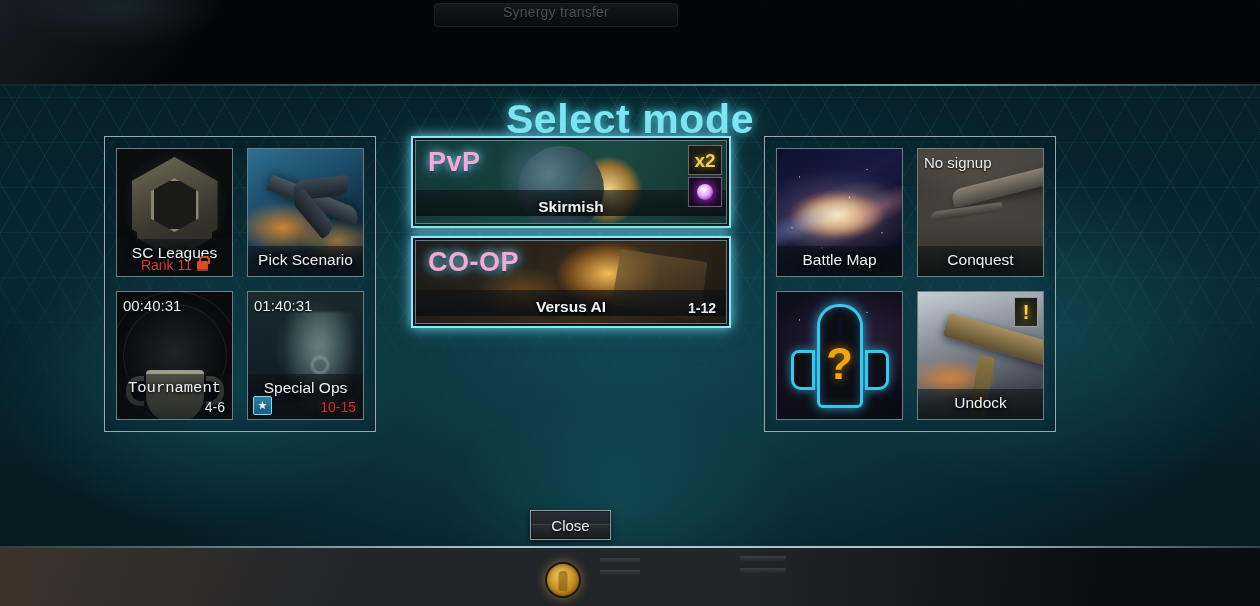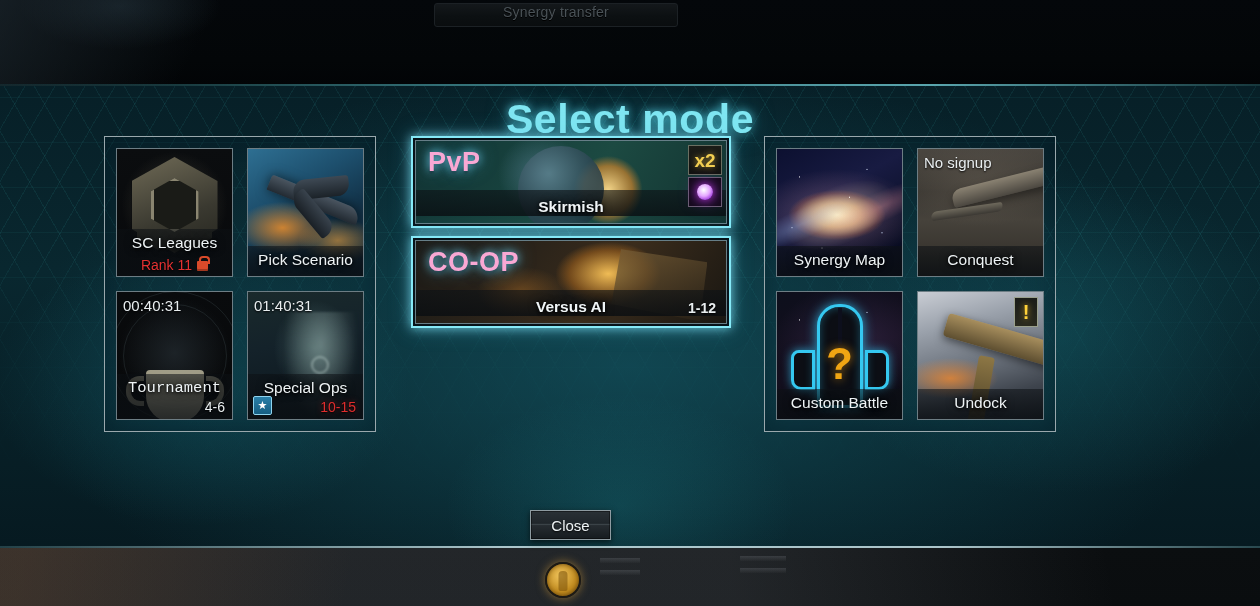--- a/index.html
+++ b/index.html
@@ -433,21 +433,21 @@
 
   <div class="panel" id="panel-left">
     <div class="grid2">
 
       <div class="sq">
         <div class="art art-league">
           <div class="hexsm l"></div>
             <div class="hexsm r"></div>
           <div class="hexemb"></div>
         </div>
-        <div class="label" style="padding-bottom:24px;">SC Leagues</div>
+        <div class="label" style="padding-bottom:14px;">SC Leagues</div>
         <div class="sub-red">
           <span>Rank 11</span>
           <span class="lock"></span>
         </div>
       </div>
 
       <div class="sq">
         <div class="art art-scenario">
           <div class="ship"></div>
         </div>
@@ -517,21 +517,21 @@
   </div>
 
   <div class="panel" id="panel-right">
     <div class="grid2">
 
       <div class="sq">
         <div class="art art-galaxy">
           <div class="stars"></div>
           <div class="galspin"></div>
         </div>
-        <div class="label">Synergy Map</div>
+        <div class="label">Battle Map</div>
       </div>
 
       <div class="sq">
         <div class="art art-conq">
           <div class="conq-ship"></div>
           <div class="conq-ship2"></div>
         </div>
         <div class="corner-tl">No signup</div>
         <div class="label">Conquest</div>
       </div>
@@ -540,21 +540,20 @@
         <div class="art art-custom">
           <div class="stars"></div>
           <div class="cb-ship">
             <div class="cb-wing l"></div>
               <div class="cb-wing r"></div>
             <div class="cb-body"></div>
             <div class="cb-split"></div>
             <div class="cb-q">?</div>
           </div>
         </div>
-        <div class="label">Custom Battle</div>
       </div>
 
       <div class="sq">
         <div class="art art-undock">
           <div class="ud-arm"></div>
           <div class="ud-arm2"></div>
         </div>
         <div class="badge-warn">
             <span>!</span>
           </div>

